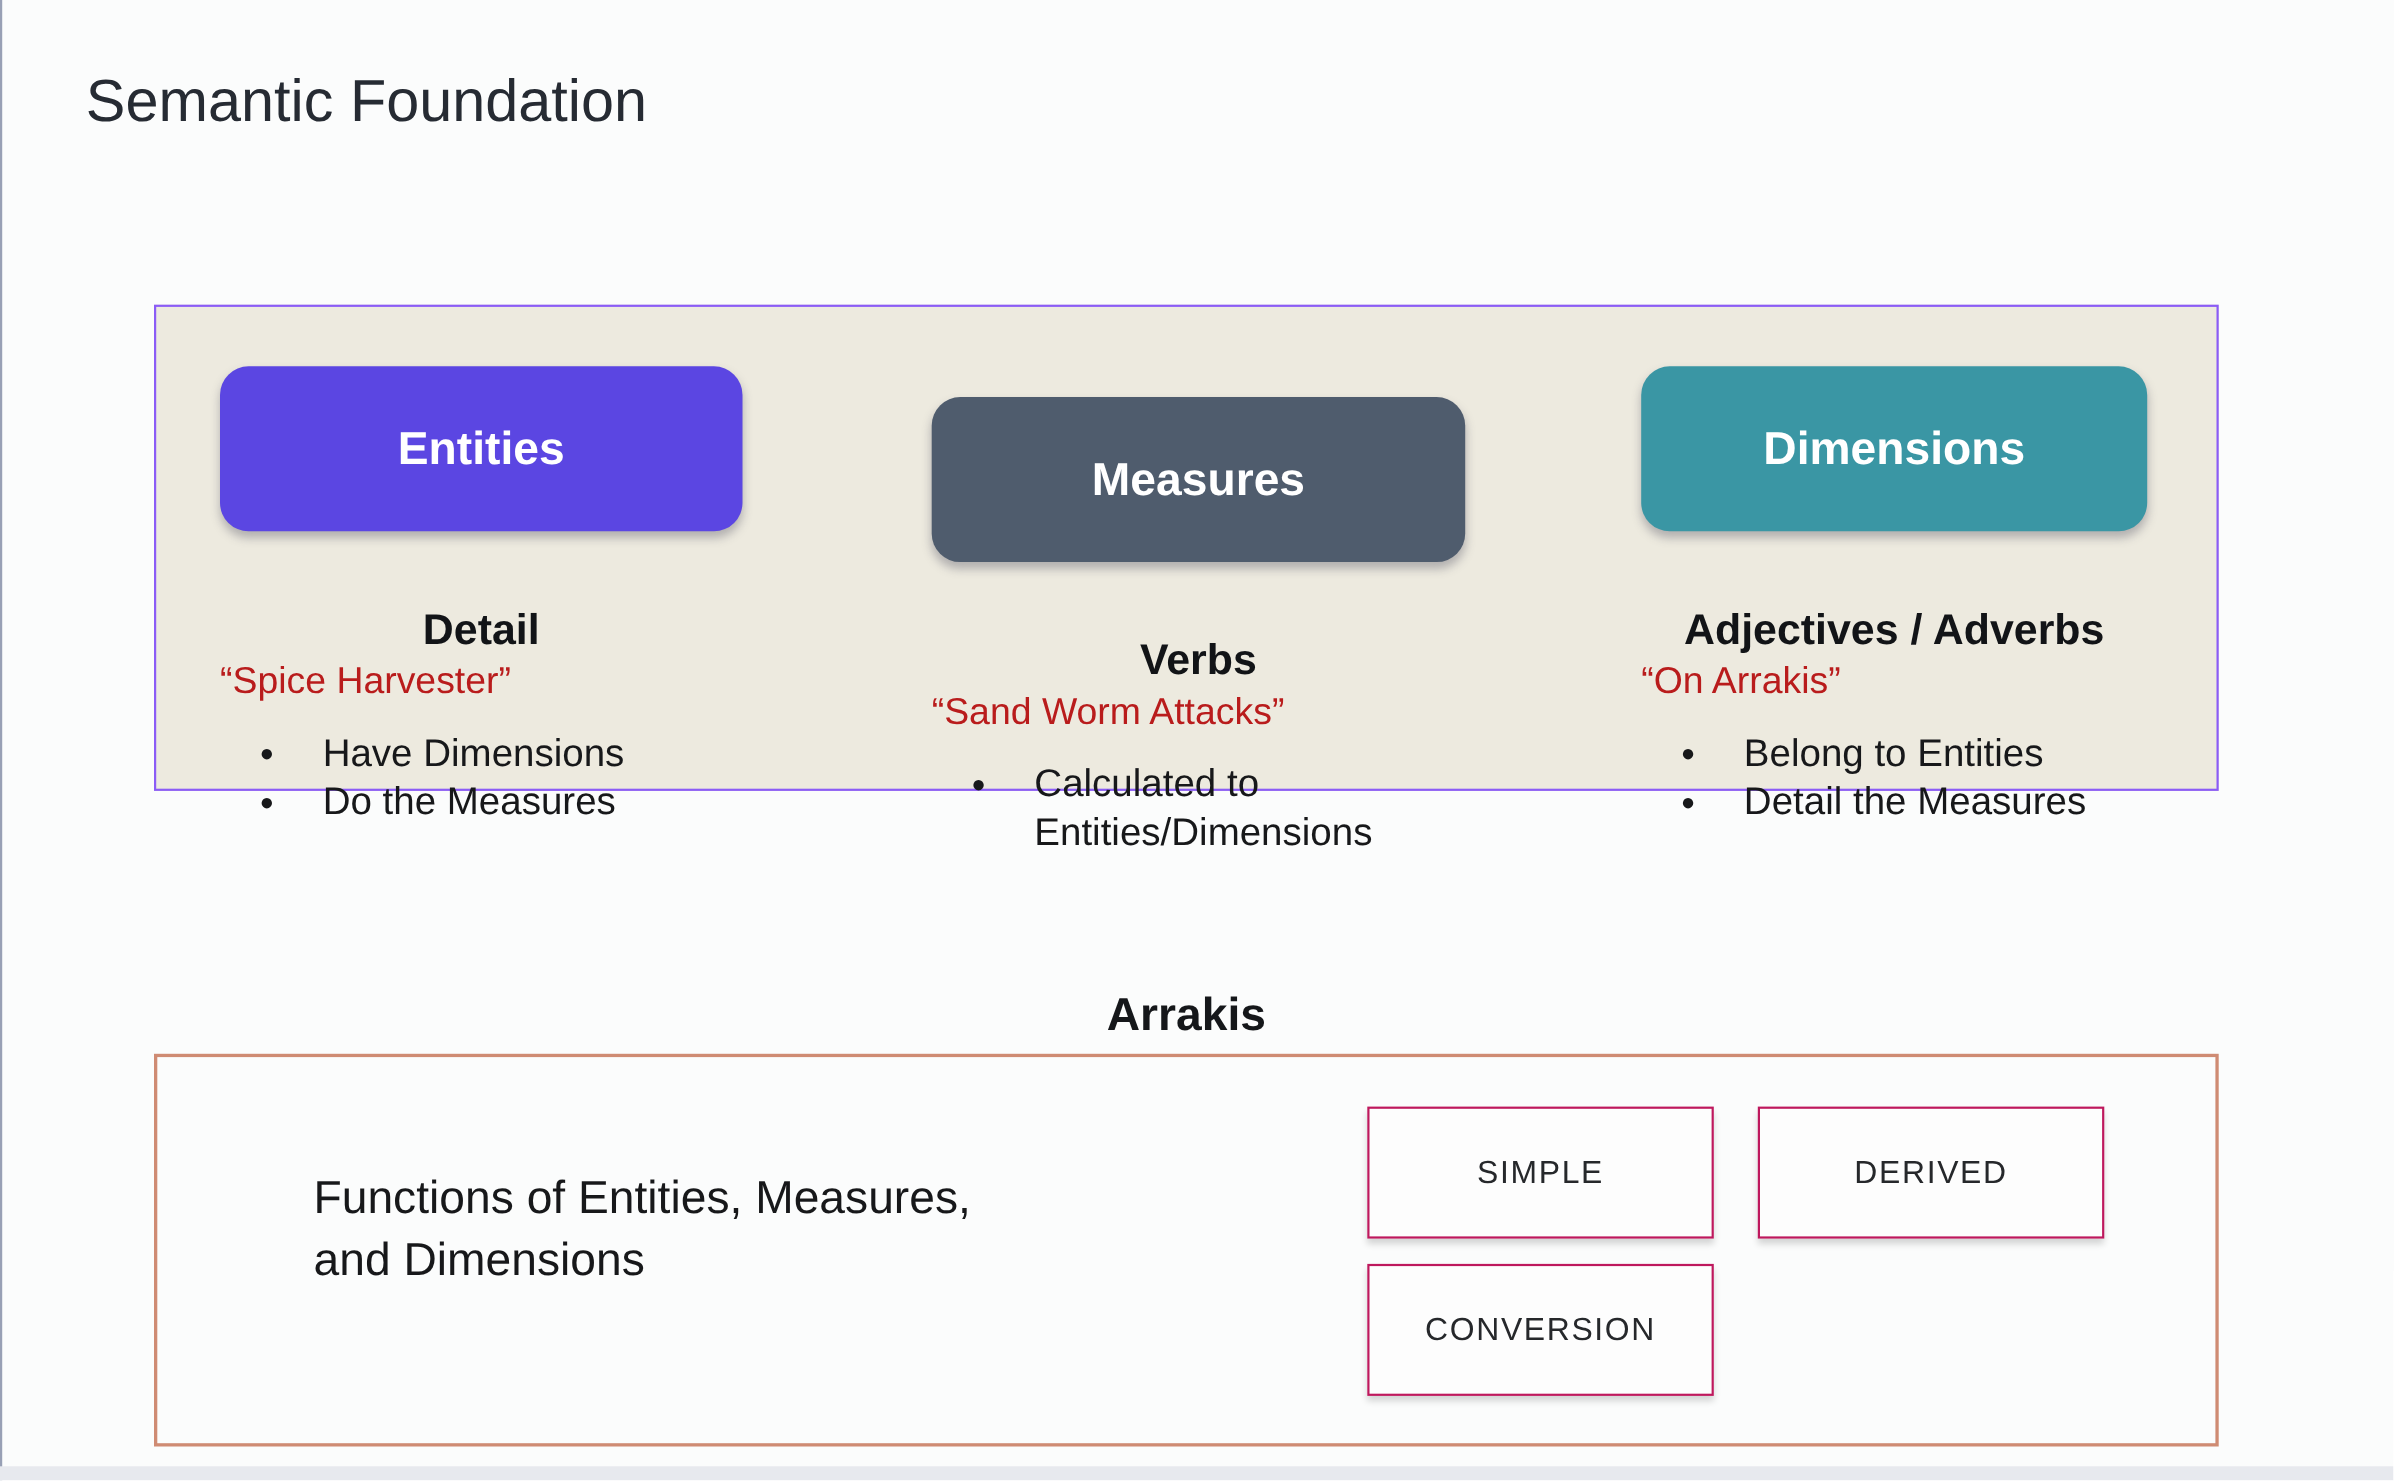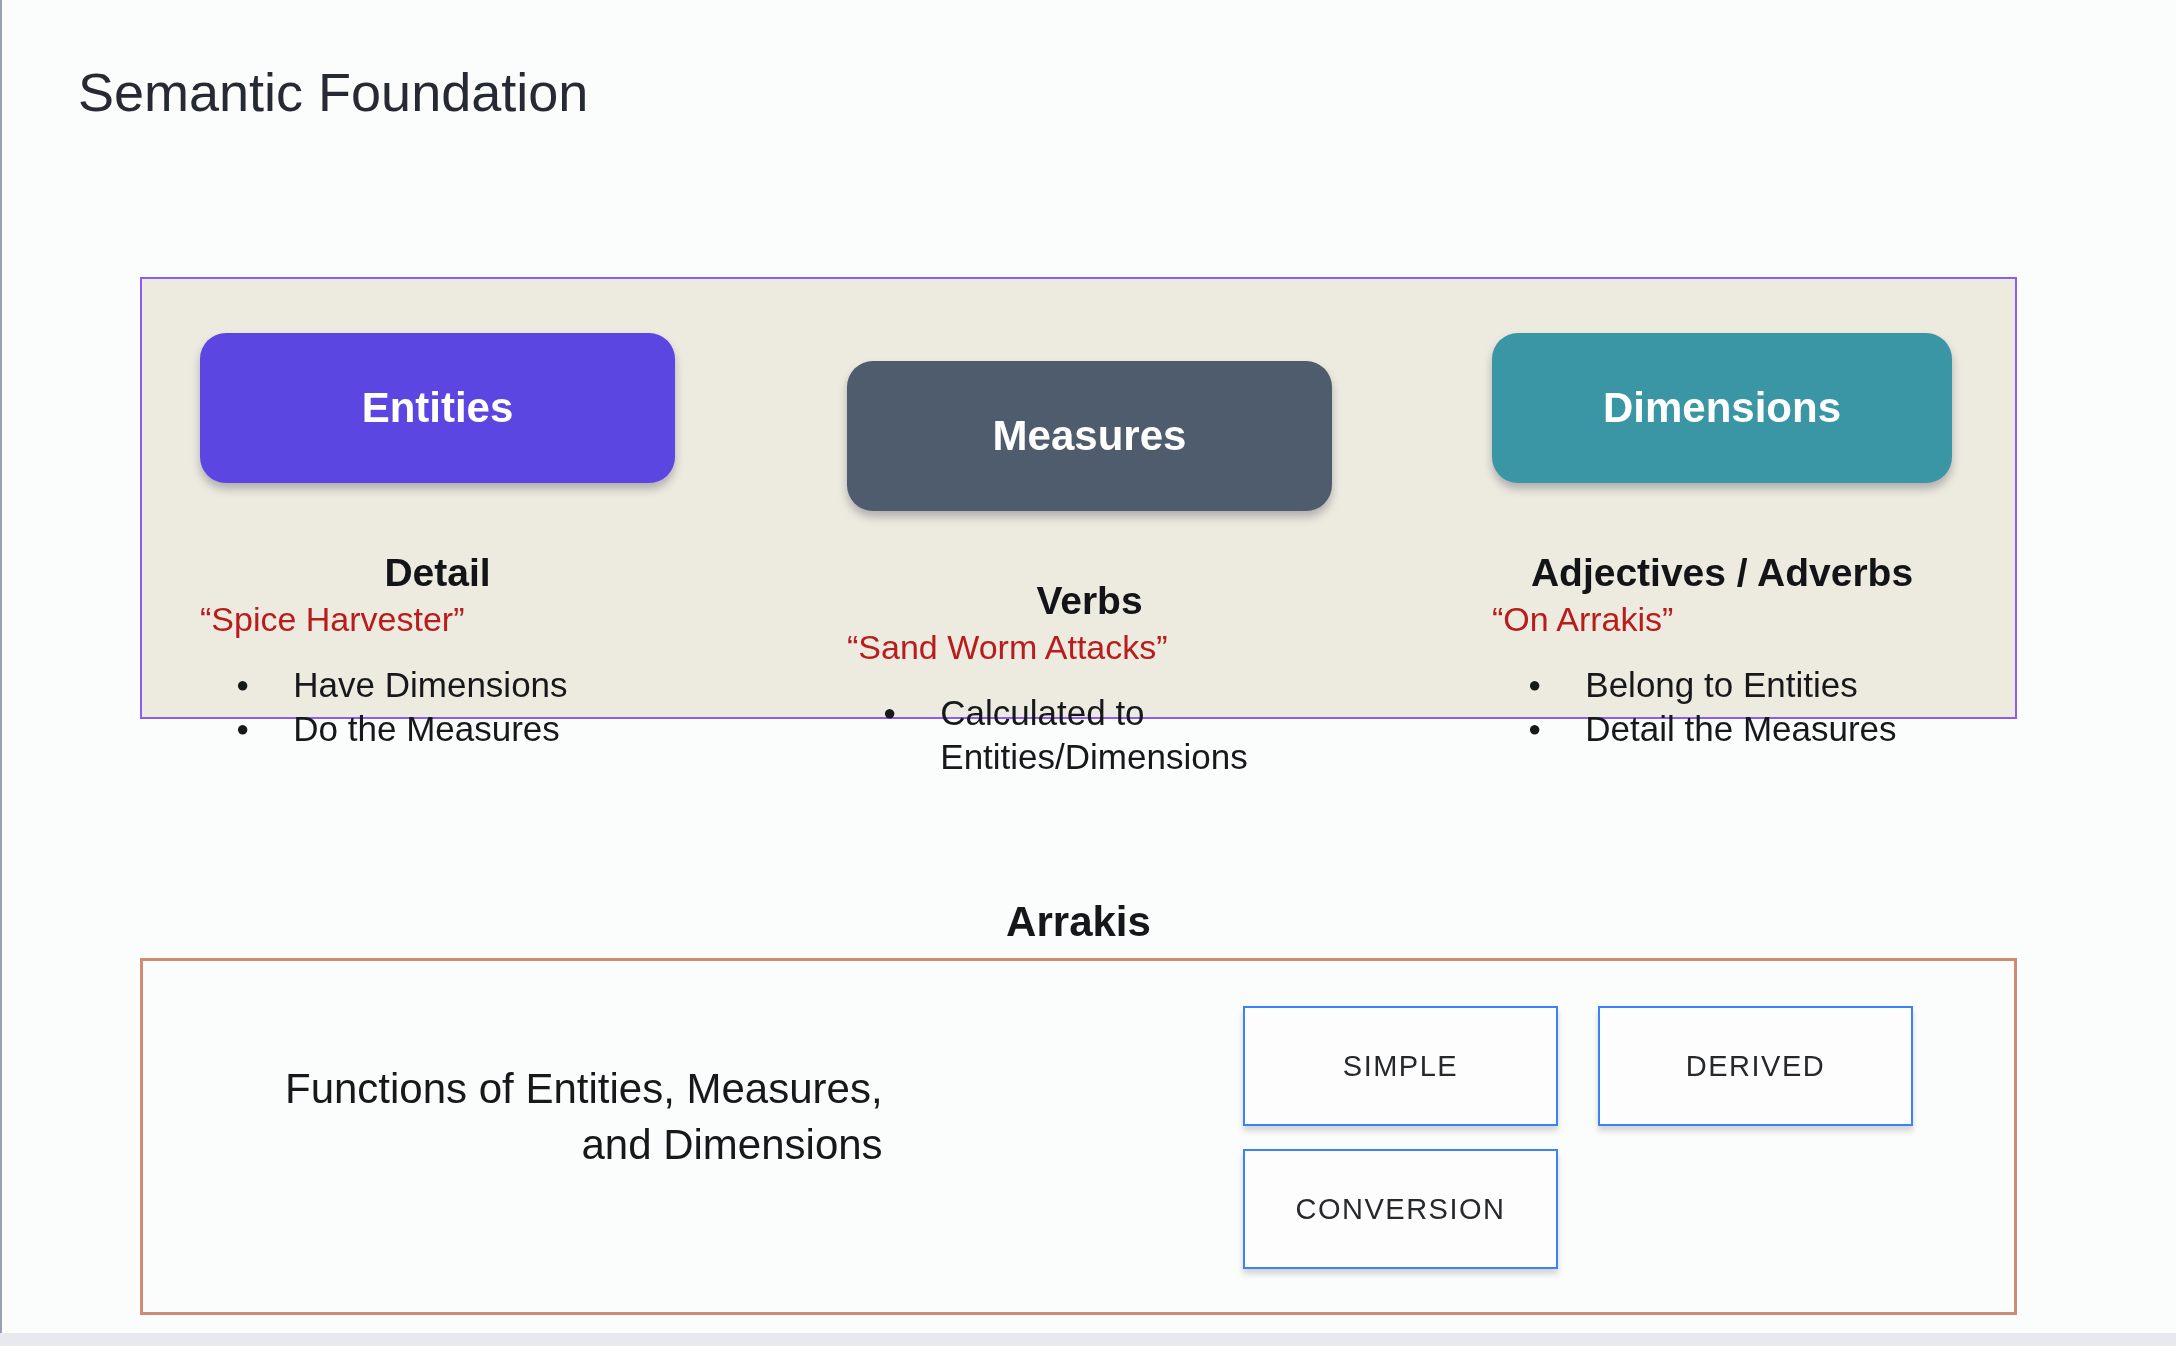--- a/index.html
+++ b/index.html
@@ -65,21 +65,21 @@
   .metrics-desc {
     position:absolute; left:142px; top:100px;
     font-size:42px; color:#17181a; line-height:56px;
   }
   .metrics-grid {
     position:absolute; left:1100px; top:45px;
     display:grid; grid-template-columns:315px 315px; grid-auto-rows:120px;
     column-gap:40px; row-gap:23px;
   }
   .metric-box {
-    background:#fdfdfd; border:2px solid #3b82f6; box-sizing:border-box;
+    background:#fdfdfd; border:2px solid #be185d; box-sizing:border-box;
     display:flex; align-items:center; justify-content:center;
     font-size:29px; letter-spacing:1.5px; color:#26282b;
     box-shadow:0 5px 6px rgba(0,0,0,0.16);
   }
 </style>
 </head>
 <body>
 
 <div id="canvas">
   <div class="edge-left"></div>
@@ -129,21 +129,21 @@
         <li>
           <span class="dot">●</span>
           <span class="btxt">Detail the Measures</span>
         </li>
       </ul>
     </div>
   </div>
 
   <div class="metrics-heading">Arrakis</div>
 
-  <div class="metrics-panel" style="border-color: rgb(207, 139, 115); text-align: right;">
+  <div class="metrics-panel" style="border-color: rgb(207, 139, 115);">
     <div class="metrics-desc">
       <div>Functions of Entities, Measures,</div>
       <div>and Dimensions</div>
     </div>
     <div class="metrics-grid">
       <div class="metric-box">SIMPLE</div>
       <div class="metric-box">DERIVED</div>
       <div class="metric-box">CONVERSION</div>
     </div>
   </div>

